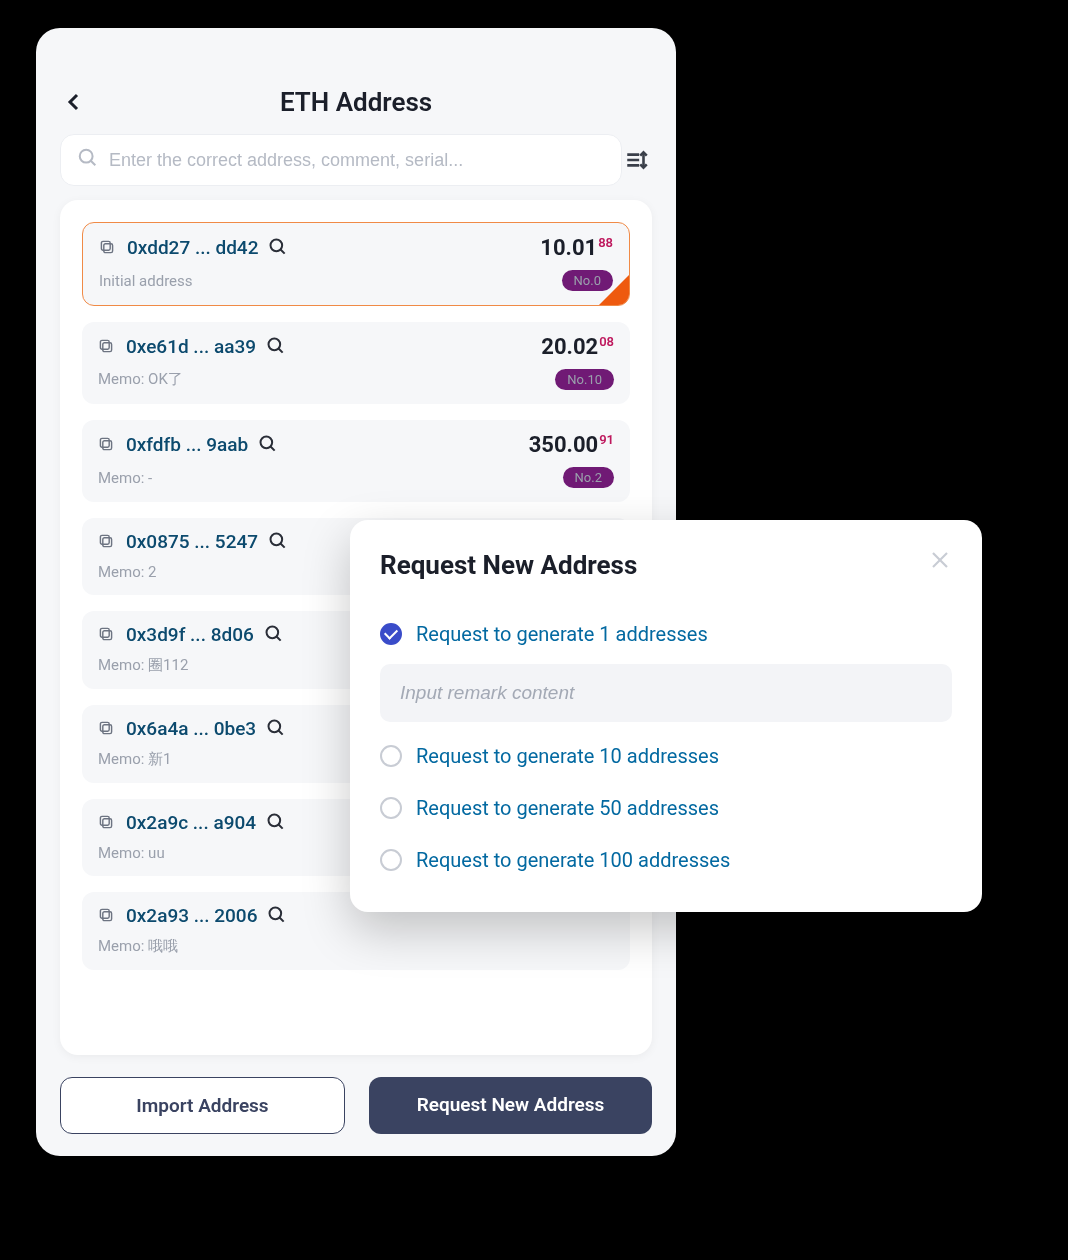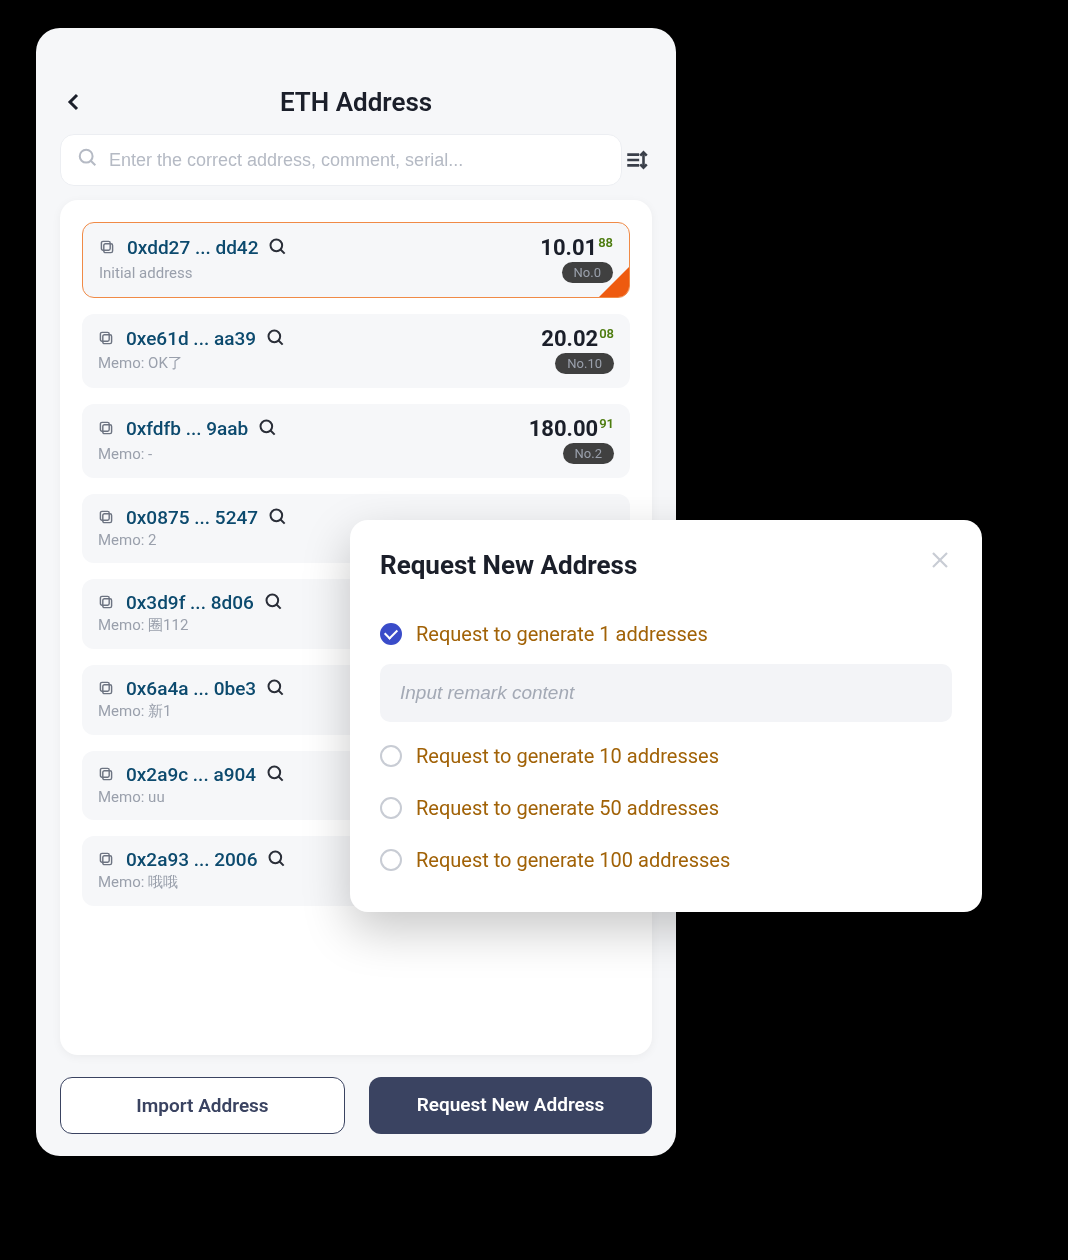--- a/index.html
+++ b/index.html
@@ -125,37 +125,37 @@
   margin-left: auto;
   font-size: 22px;
   font-weight: 700;
   color: #1b1f2a;
   display: flex;
   align-items: flex-start;
 }
 .balance-decimals {
   font-size: 13px;
   font-weight: 600;
-  color: #4d7c0f;
+  color: #be185d;
   margin-left: 1px;
 }
 .sub-row {
   display: flex;
   align-items: center;
-  margin-top: 2px;
+  margin-top: 10px;
 }
 .memo {
   font-size: 15px;
   color: #9aa0ac;
 }
 .num-badge {
   margin-left: auto;
   font-size: 13px;
   color: #9aa0ac;
-  background: #404040;
+  background: #701a75;
   padding: 3px 12px;
   border-radius: 11px;
 }
 
 .bottom-bar {
   display: flex;
   gap: 24px;
   padding: 22px 24px;
 }
 .btn {
@@ -224,21 +224,21 @@
 }
 .radio.checked::after {
   content: "";
   width: 10px; height: 6px;
   border-left: 2.5px solid #fff;
   border-bottom: 2.5px solid #fff;
   transform: rotate(-45deg) translate(1px,-1px);
 }
 .option-label {
   font-size: 20px;
-  color: #a16207;
+  color: #0369a1;
 }
 .remark-input {
   margin: 4px 0 8px 0;
   background: #f3f4f7;
   border-radius: 10px;
   padding: 18px 20px;
 }
 .remark-input input {
   border: none; outline: none;
   background: transparent;
@@ -333,21 +333,21 @@
           <span class="copy-icon"><svg viewBox="0 0 20 20" width="16" height="16">
               <rect x="6" y="6" width="11" height="11" rx="2"></rect>
               <rect x="3" y="3" width="11" height="11" rx="2"></rect>
             </svg></span>
           <span class="addr-text">0xfdfb ... 9aab</span>
           <span class="search-mini"><svg viewBox="0 0 24 24" width="20" height="20">
               <circle cx="10" cy="10" r="7"></circle>
               <line x1="20" y1="20" x2="15" y2="15"></line>
             </svg></span>
           <span class="balance">
-            <span>180.00</span>
+            <span>350.00</span>
             <span class="balance-decimals">91</span>
           </span>
         </div>
         <div class="sub-row">
           <span class="memo">Memo: -</span>
           <span class="num-badge">No.2</span>
         </div>
       </div>
       <div class="addr-card">
         <div class="addr-row">

